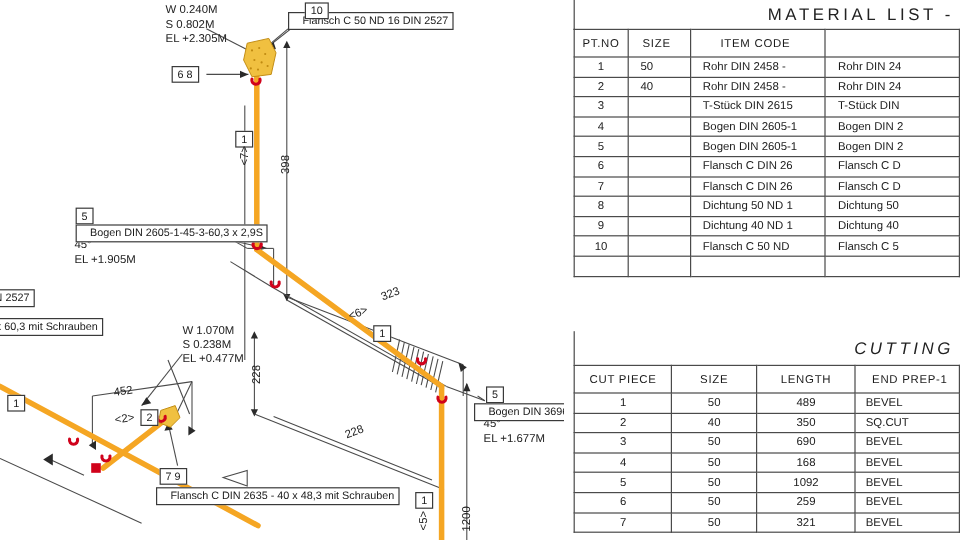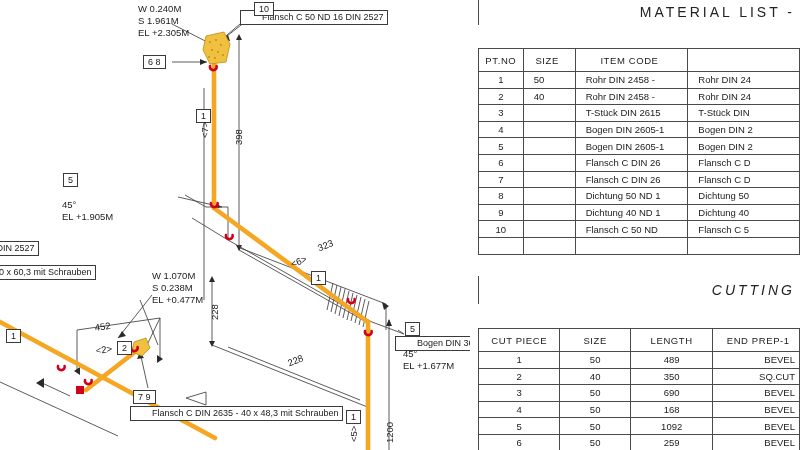--- a/index.html
+++ b/index.html
@@ -25,21 +25,21 @@
     line-height: 12px;
     color: #222;
   }
 
   
   .boxed {
     position: absolute;
     white-space: nowrap;
     font-size: 9px;
     line-height: 11px;
-    padding: 1px 3px 1px 21px;
+    padding: 1px 3px 1px 11px;
     border: 1px solid #3a3a3a;
     background: #ffffff;
     color: #1a1a1a;
   }
   
   .balloon {
     position: absolute;
     white-space: nowrap;
     font-size: 9px;
     line-height: 10px;
@@ -62,21 +62,20 @@
     left: 470px;
     top: 0px;
     width: 330px;
     height: 434px;
     background: #ffffff;
   }
   table.mlist {
     border-collapse: collapse;
     font-size: 9.5px;
     color: #1b1b1b;
-    margin-top: 24px;
   }
   table.mlist td, table.mlist th {
     border: 1px solid #4a4a4a;
     padding: 0 4px;
     font-weight: normal;
     vertical-align: middle;
   }
   .thead td {
     text-align: center;
     letter-spacing: 0.6px;
@@ -102,21 +101,21 @@
     top: 5px;
     font-size: 14px;
     letter-spacing: 3px;
     color: #222;
     white-space: nowrap;
   }
 
   .cut-c1 { text-align: center; width: 86px; }
   .cut-c2 { text-align: center; width: 74px; }
   .cut-c3 { text-align: center; width: 84px; }
-  .cut-c4 { text-align: right; width: 86px; padding-left: 8px !important; }
+  .cut-c4 { text-align: left; width: 86px; padding-left: 8px !important; }
 
   svg { position: absolute; left: 0; top: 0; }
 </style>
 </head>
 <body>
 
 <div id="root">
 
   <div id="iso" style="position:absolute;left:0;top:0;width:470px;height:450px;overflow:hidden;">
 
@@ -249,41 +248,42 @@
         <path d="M58 366 a3.4 3.4 0 1 0 6.6 0"></path>
         <path d="M85 380 a3.4 3.4 0 1 0 6.6 0"></path>
         <path d="M131 347 a3.4 3.4 0 1 0 6.6 0"></path>
       </g>
 
       <rect x="76" y="386" width="8" height="8" fill="#D0021B"></rect>
     </svg>
 
     <div class="txt" style="left:138px; top:3px;">
       <div>W 0.240M</div>
-      <div>S 1.961M</div>
+      <div>S 0.802M</div>
       <div>EL +2.305M</div>
     </div>
 
     <div class="txt" style="left:152px; top:270px;">
       <div>W 1.070M</div>
       <div>S 0.238M</div>
       <div>EL +0.477M</div>
     </div>
 
     <div class="txt" style="left:62px; top:199px;">
       <div>45°</div>
       <div>EL +1.905M</div>
     </div>
 
     <div class="txt" style="left:403px; top:348px;">
       <div>45°</div>
       <div>EL +1.677M</div>
     </div>
 
     <div class="boxed" style="left:240px; top:10px;">Flansch C 50 ND 16 DIN 2527</div>
+    <div class="boxed" style="left:63px; top:187px;">Bogen DIN 2605-1-45-3-60,3 x 2,9S</div>
     <div class="boxed" style="left:-38px; top:241px;">16 DIN 2527</div>
     <div class="boxed" style="left:-46px; top:265px;">35 - 50 x 60,3 mit Schrauben</div>
     <div class="boxed" style="left:395px; top:336px;">Bogen DIN 3696-</div>
     <div class="boxed" style="left:130px; top:406px;">Flansch C DIN 2635 - 40 x 48,3 mit Schrauben</div>
 
     <div class="balloon" style="left:254px; top:2px;">10</div>
     <div class="balloon" style="left:143px; top:55px;">6 8</div>
     <div class="balloon" style="left:63px; top:173px;">5</div>
     <div class="balloon" style="left:405px; top:322px;">5</div>
     <div class="balloon" style="left:133px; top:390px;">7 9</div>

